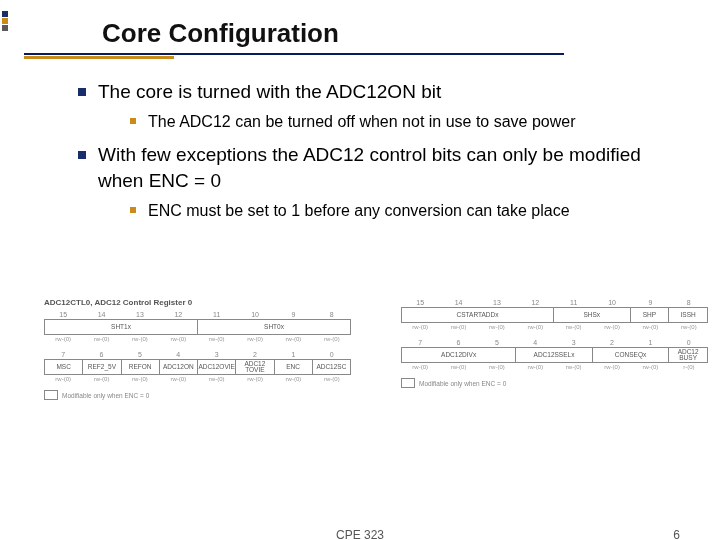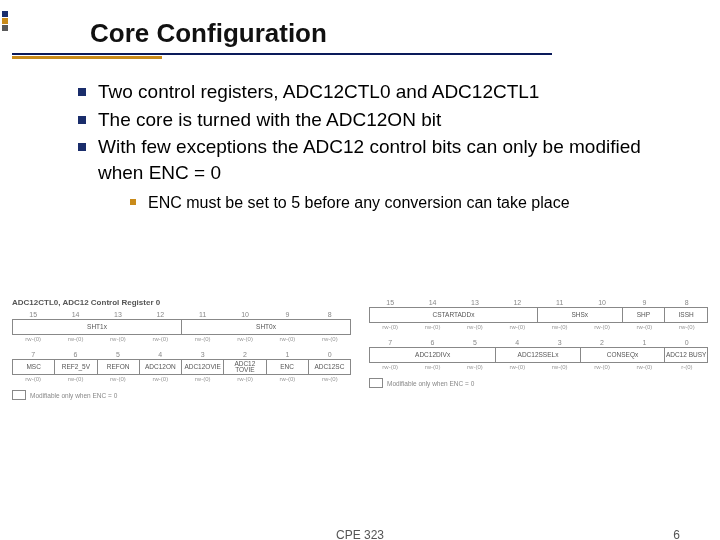--- a/index.html
+++ b/index.html
@@ -5,21 +5,21 @@
   * { margin: 0; padding: 0; box-sizing: border-box; }
   body {
     width: 720px;
     height: 540px;
     background: #fff;
     font-family: Arial, Helvetica, sans-serif;
     position: relative;
     overflow: hidden;
   }
   .slide { width: 100%; height: 100%; position: relative; }
-  .title-area { position: relative; padding: 18px 0 4px 0; }
+  .title-area { position: relative; padding: 18px 0 4px 12px; }
   .accent-left {
     position: absolute;
     left: 0; top: 10px;
     width: 10px; height: 40px;
   }
   .accent-left .sq {
     width: 6px; height: 6px;
     background: #1a2d6b;
     margin: 1px 0 1px 2px;
   }
@@ -82,20 +82,21 @@
     top: 298px;
     bottom: 40px;
     display: flex;
     gap: 18px;
   }
   .regbox {
     flex: 1;
     position: relative;
     color: #777;
     font-size: 7px;
+    margin-left: 32px;
   }
   .regbox .regtitle { font-size: 8px; color:#555; font-weight:bold; margin-bottom:3px;}
   .bitrow {
     display: flex;
     align-items: stretch;
   }
   .bitnum { flex:1; text-align:center; font-size:7px; color:#888; padding:1px 0;}
   .fields {
     display: flex;
     border: 1px solid #888;
@@ -133,28 +134,30 @@
         <div class="sq"></div>
         <div class="sq"></div>
     </div>
     <h1 class="title">Core Configuration</h1>
     <div class="underline"></div>
     <div class="underline-gold"></div>
   </div>
 
   <div class="content">
     <ul class="top">
-      <li>Two control registers, ADC12CTL0 and ADC12CTL1</li>
       <li>
         <span>The core is turned with the ADC12ON bit</span>
+        <ul class="sub">
+          <li>The ADC12 can be turned off when not in use to save power</li>
+        </ul>
       </li>
       <li>
         <span>With few exceptions the ADC12 control bits can only be modified when ENC = 0</span>
         <ul class="sub">
-          <li>ENC must be set to 5 before any conversion can take place</li>
+          <li>ENC must be set to 1 before any conversion can take place</li>
         </ul>
       </li>
     </ul>
   </div>
 
   <div class="diagrams">
     <div class="regbox">
       <div class="regtitle">ADC12CTL0, ADC12 Control Register 0</div>
       <div class="sect">
         <div class="bitrow">

